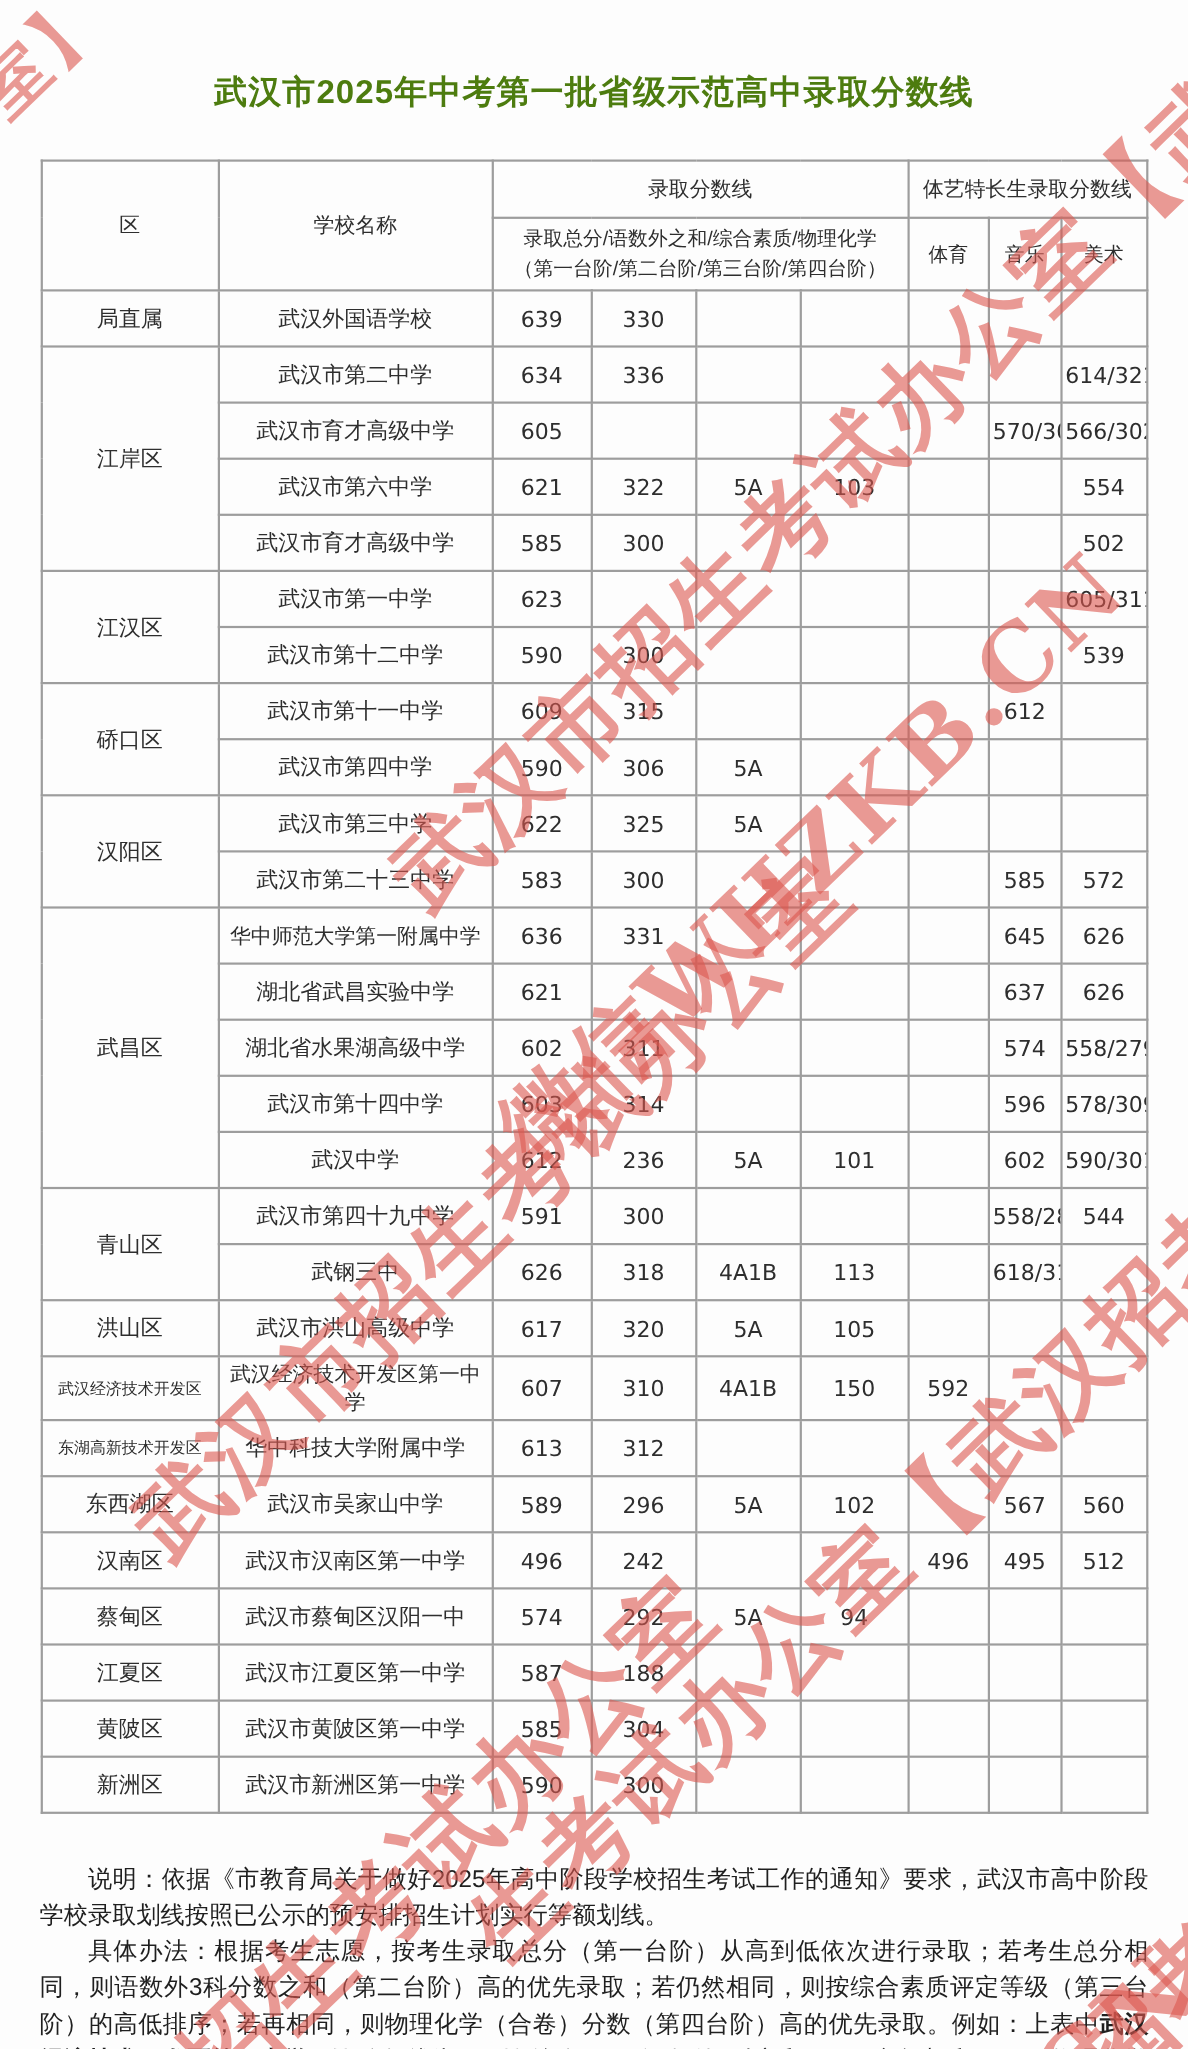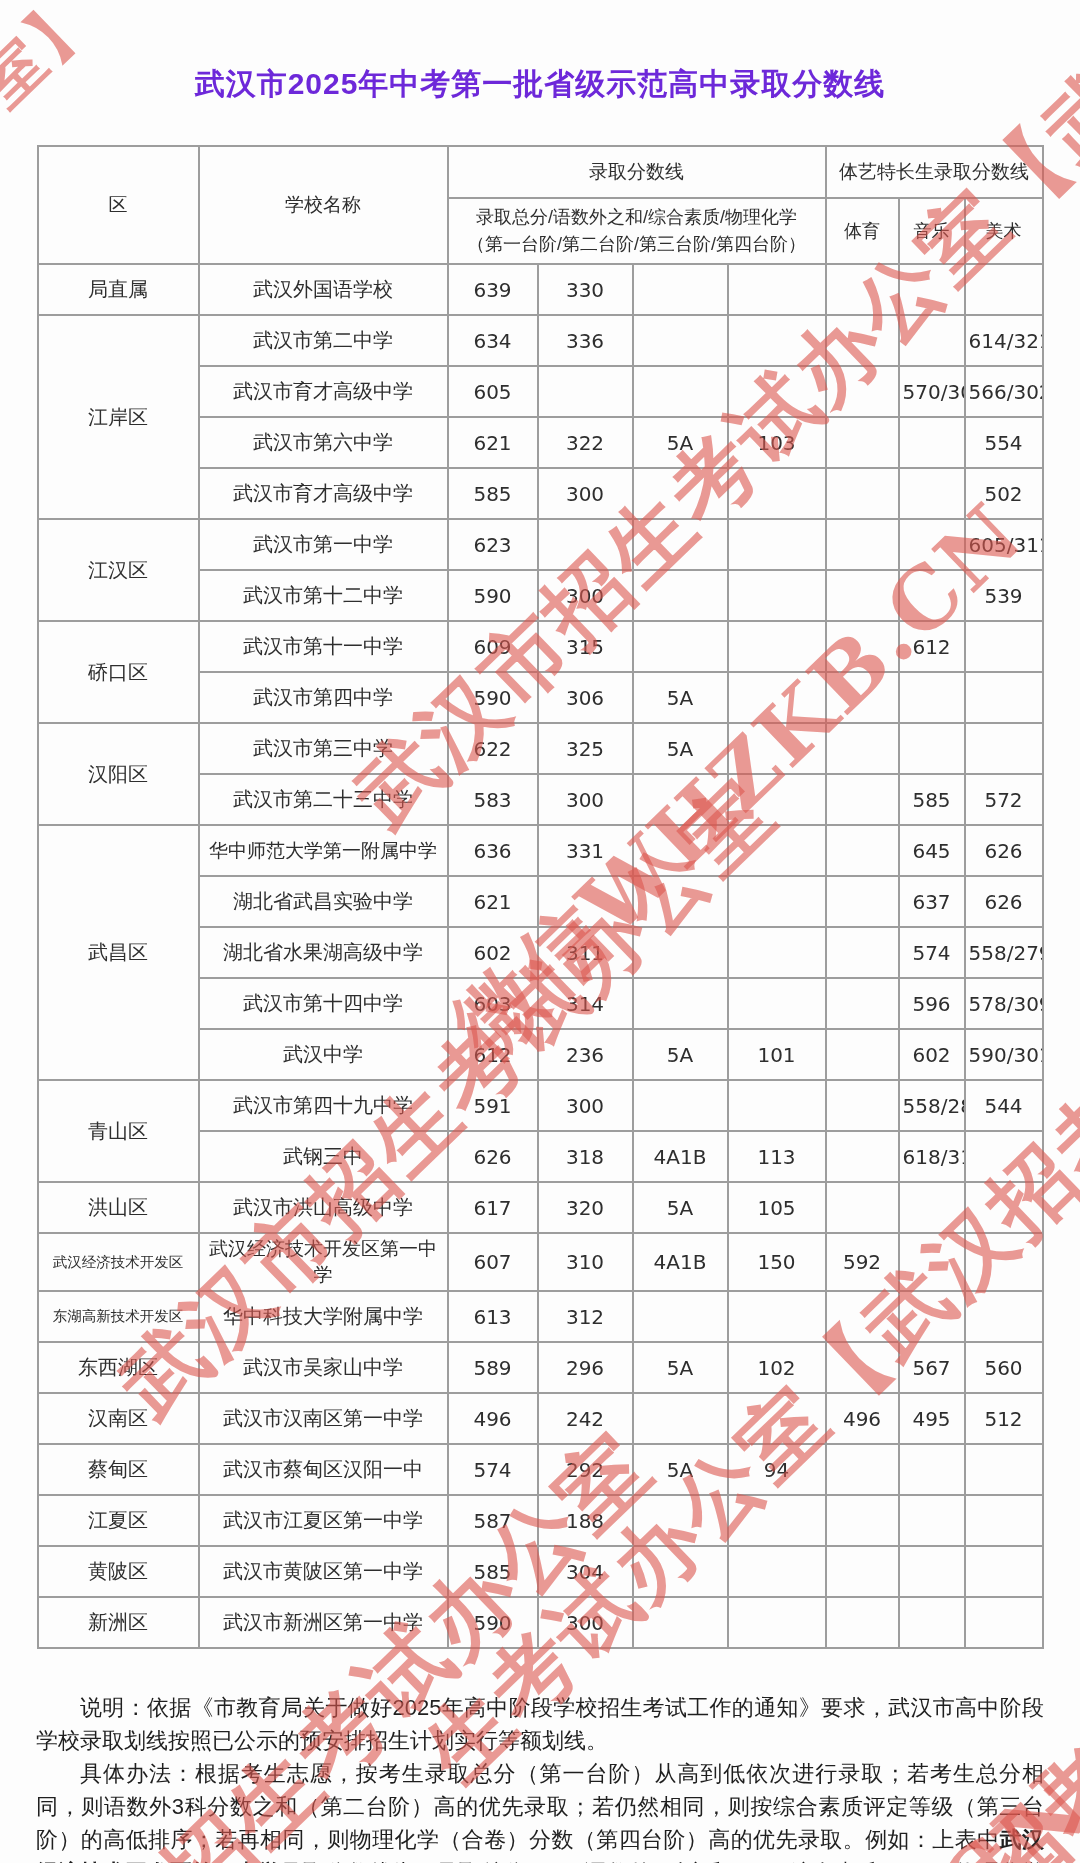--- a/index.html
+++ b/index.html
@@ -14,21 +14,21 @@
     color:#2a2a2a;
   }
   .content{position:relative;z-index:1;}
   
   .doc-title{
     margin:64px 0 2px 0;
     text-align:center;
     font-size:30px;
     font-weight:700;
     letter-spacing:1px;
-    color:#6d28d9;
+    color:#4d7c0f;
   }
   
   table.score-table{
     width:1005px;
     margin:40px auto 0 auto;
     border-collapse:collapse;
     table-layout:fixed;
   }
   .score-table th,.score-table td{
     border:2px solid #9d9d9d;

